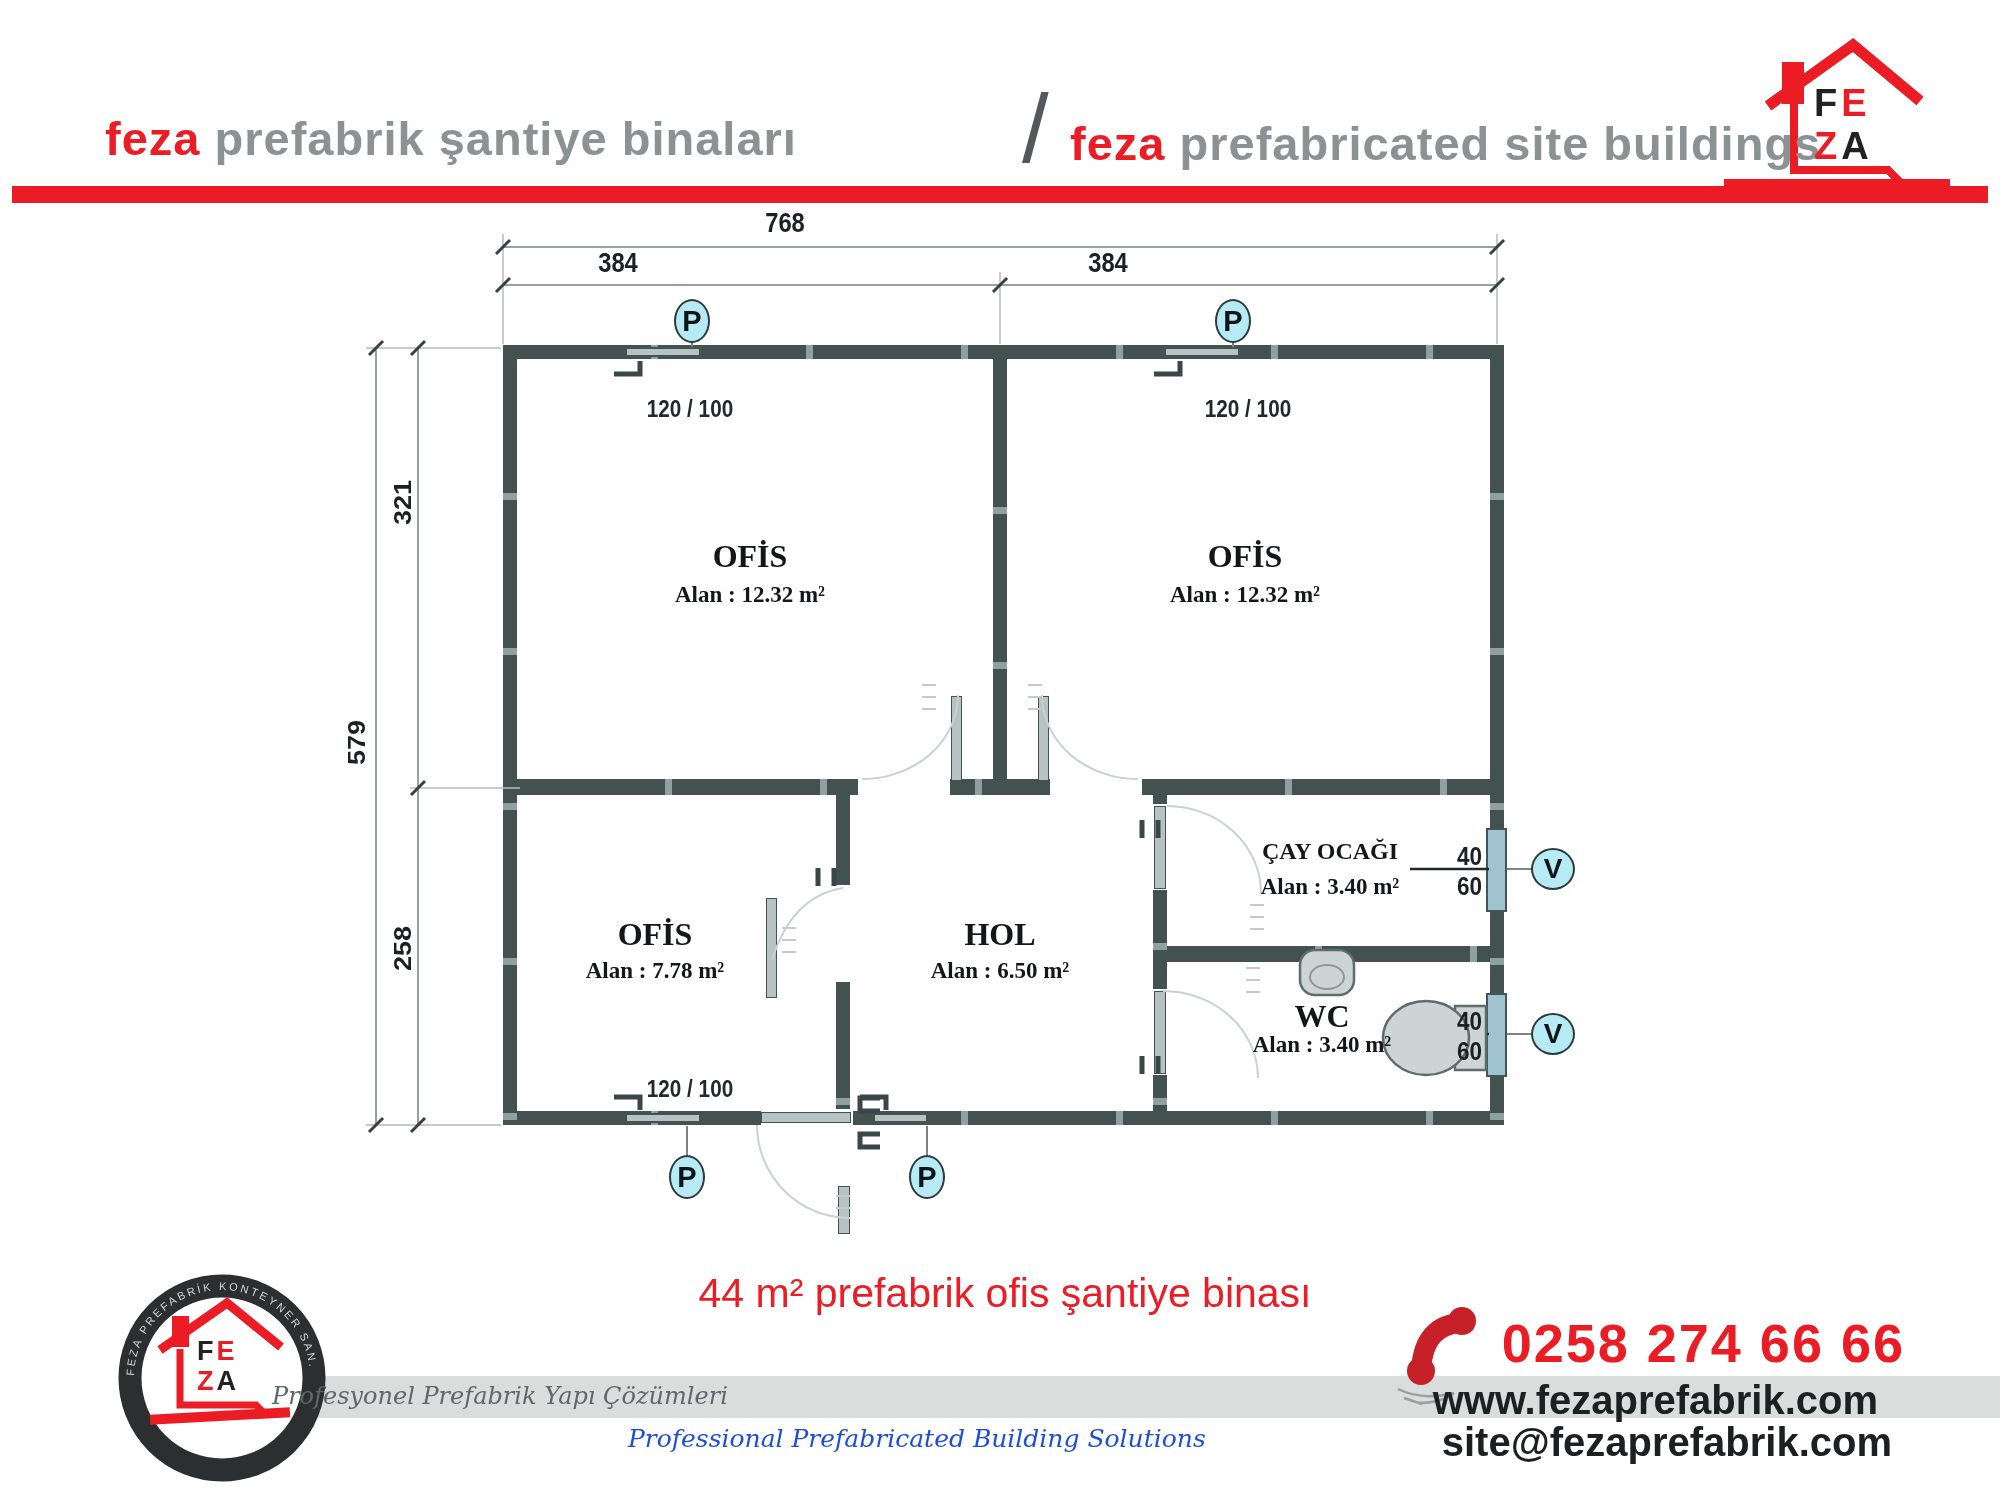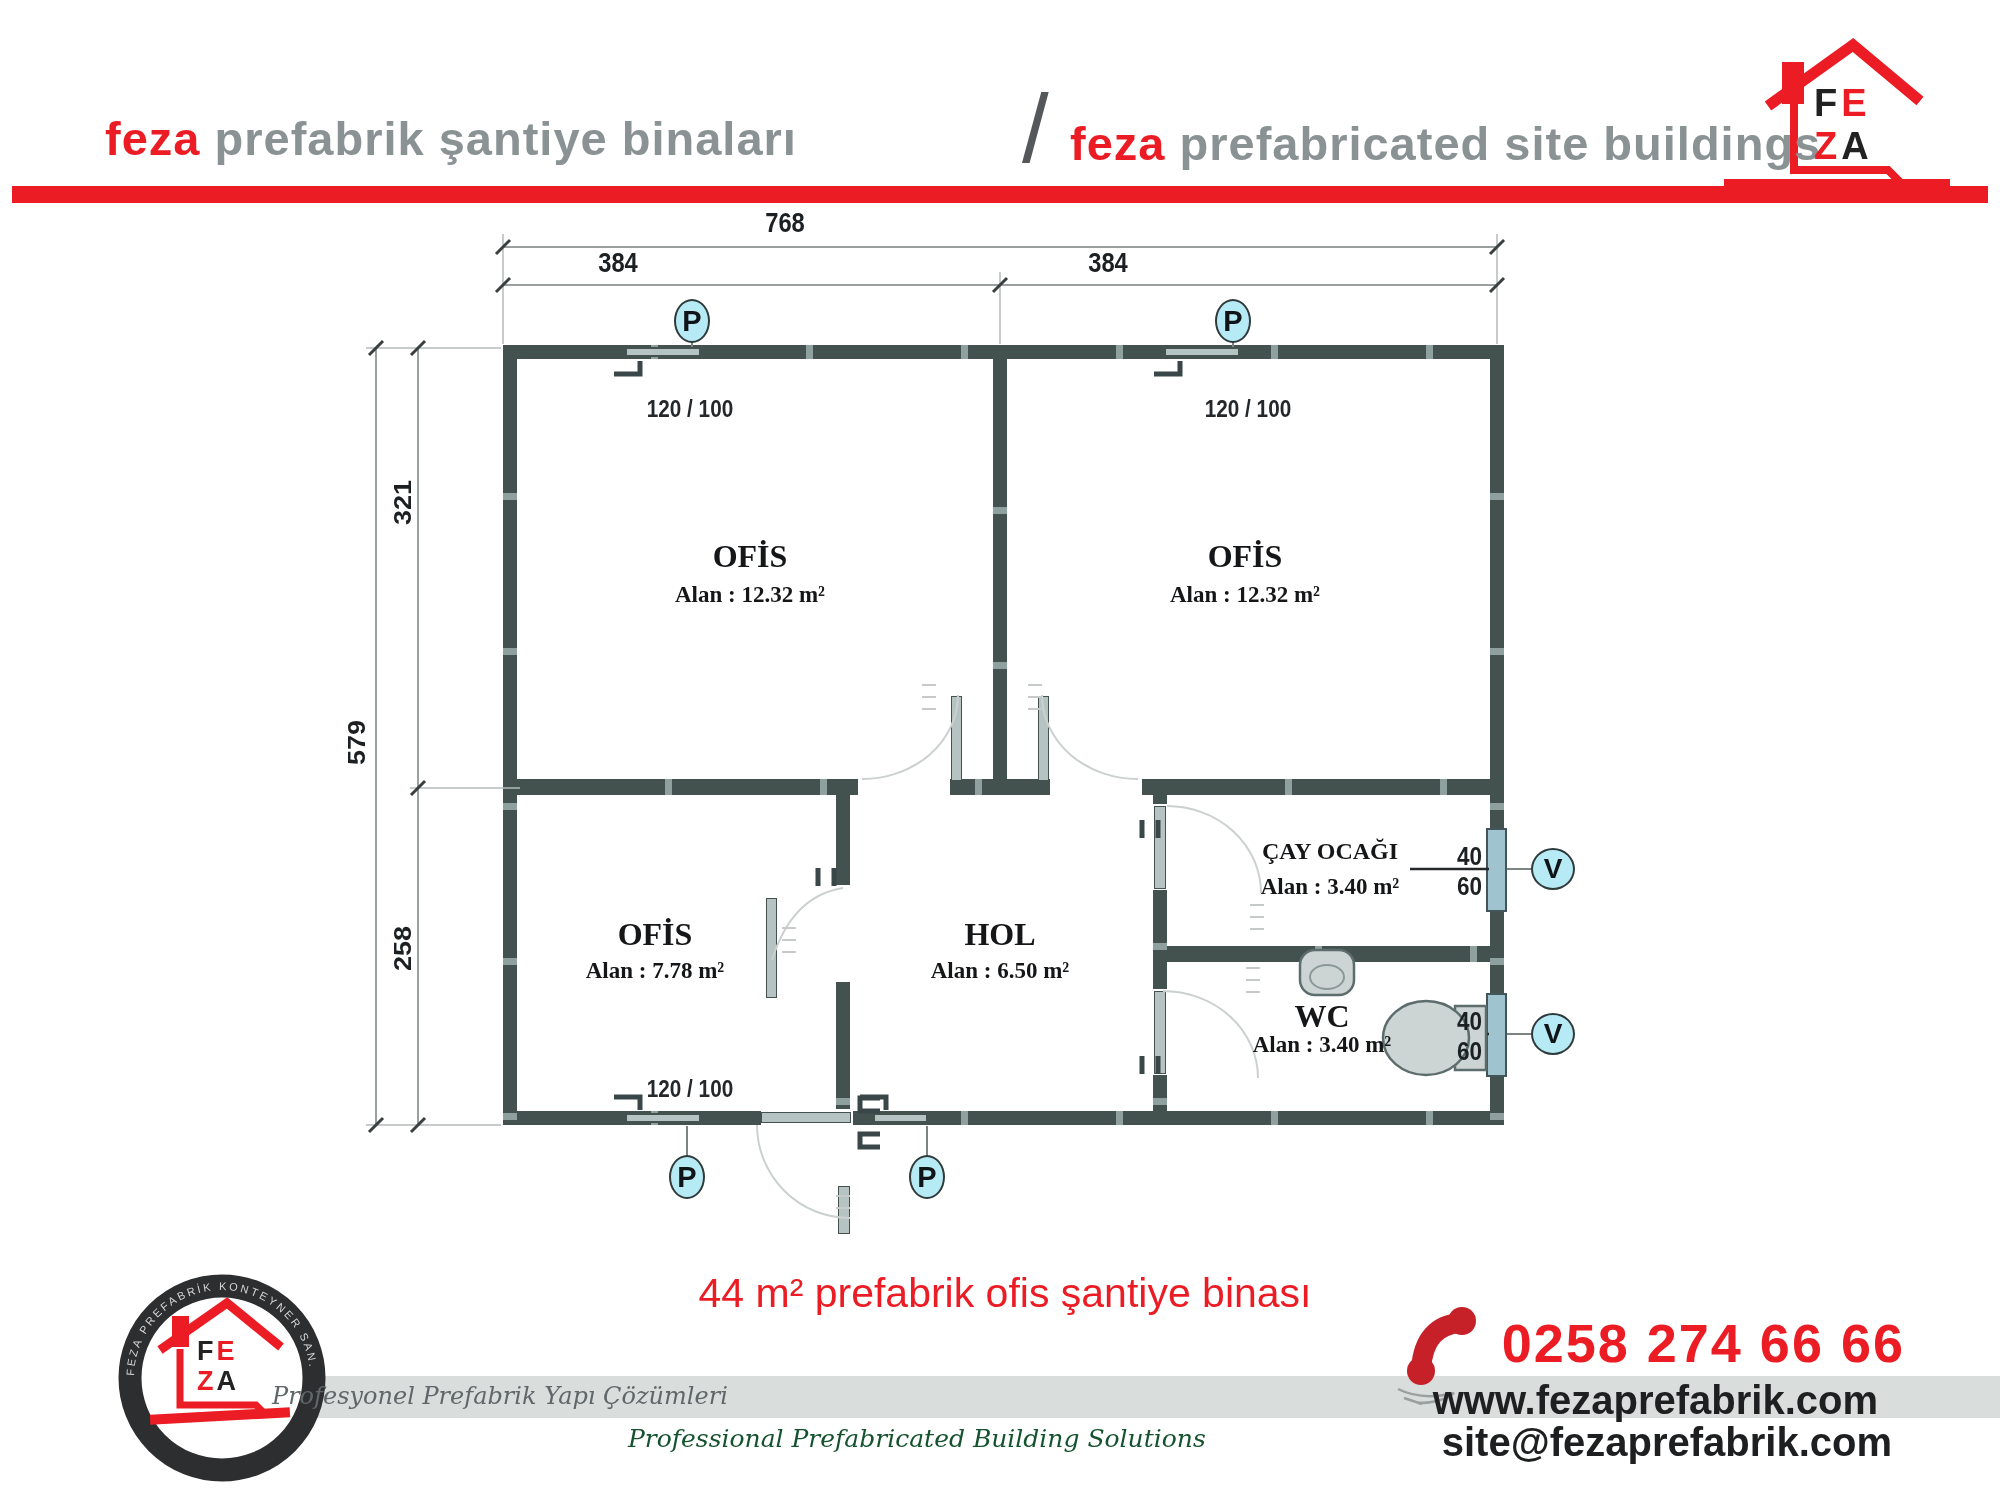--- a/index.html
+++ b/index.html
@@ -237,17 +237,17 @@
     <path d="M 180 1349 L 180 1405 L 256 1405 L 266 1415" fill="none" stroke="#ec1c24" stroke-width="7"></path>
     <rect x="150" y="1411" width="140" height="10" fill="#ec1c24" transform="rotate(-3 220 1416)"></rect>
   </g>
 </svg>
 <div class="abs" style="left:197px;top:1337px;font-weight:800;font-size:27px;letter-spacing:3px;line-height:1.1;z-index:6;">
   <span style="color:#222">F</span><span class="red">E</span><br>
   <span class="red">Z</span><span style="color:#222">A</span>
 </div>
 
 <div class="script" style="left:272px;top:1382px;font-size:24px;color:#60676a;">Profesyonel Prefabrik Yapı Çözümleri</div>
-<div class="script" style="left:628px;top:1424px;font-size:25px;color:#14532d;">Professional Prefabricated Building Solutions</div>
+<div class="script" style="left:628px;top:1424px;font-size:25px;color:#1d4ed8;">Professional Prefabricated Building Solutions</div>
 
 <div class="contact" style="right:95px;top:1312px;font-size:54px;color:#ec1c24;letter-spacing:2px;">0258 274 66 66</div>
 <div class="contact" style="right:122px;top:1378px;font-size:40px;color:#1d1f20;">www.fezaprefabrik.com</div>
 <div class="contact" style="right:108px;top:1420px;font-size:40px;color:#1d1f20;">site@fezaprefabrik.com</div>
 
 </body></html>

